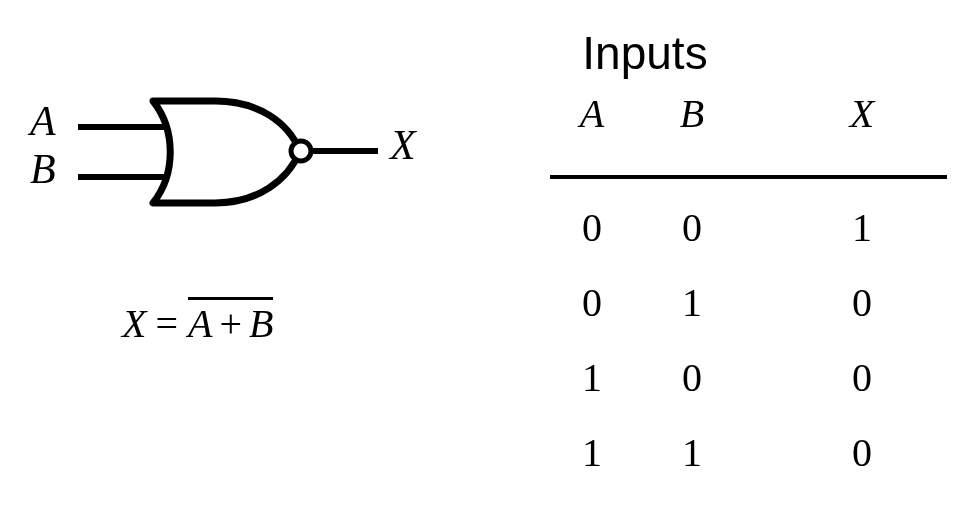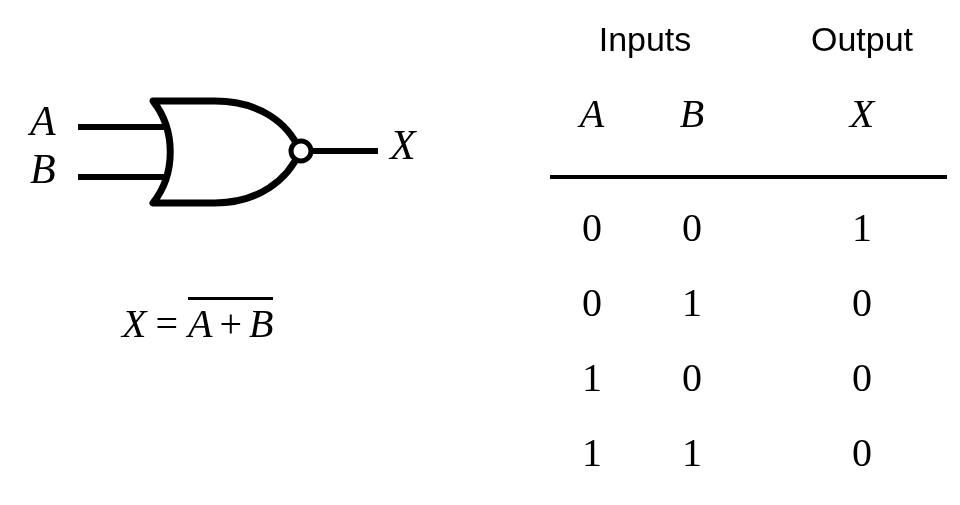--- a/index.html
+++ b/index.html
@@ -86,22 +86,22 @@
   }
   .tt-cell {
     position: absolute;
     text-align: center;
     line-height: 1;
     white-space: nowrap;
     transform: translateX(-50%);
   }
   .tt-group-header {
     font-family: "Liberation Sans", "DejaVu Sans", sans-serif;
-    font-size: 34px;
-    top: 22px;
+    font-size: 46px;
+    top: 30px;
   }
   .tt-var-header {
     font-family: "Liberation Serif", "DejaVu Serif", serif;
     font-style: italic;
     font-size: 40px;
     top: 94px;
   }
   .tt-value {
     font-family: "Liberation Serif", "DejaVu Serif", serif;
     font-size: 40px;
@@ -151,21 +151,20 @@
       <span class="eq-sign">=</span>
       <span class="eq-overbar">
         <span>A</span><span class="eq-plus">+</span><span>B</span>
       </span>
     </div>
   </div>
 
   <div id="truth-table">
 
     <span class="tt-cell tt-group-header" style="left:175px;">Inputs</span>
-    <span class="tt-cell tt-group-header" style="left:392px;">Output</span>
 
     <span class="tt-cell tt-var-header" style="left:122px;">A</span>
     <span class="tt-cell tt-var-header" style="left:222px;">B</span>
     <span class="tt-cell tt-var-header" style="left:392px;">X</span>
 
     <div id="tt-rule"></div>
 
     <span class="tt-cell tt-value" style="left:122px; top:208px;">0</span>
     <span class="tt-cell tt-value" style="left:222px; top:208px;">0</span>
     <span class="tt-cell tt-value" style="left:392px; top:208px;">1</span>

